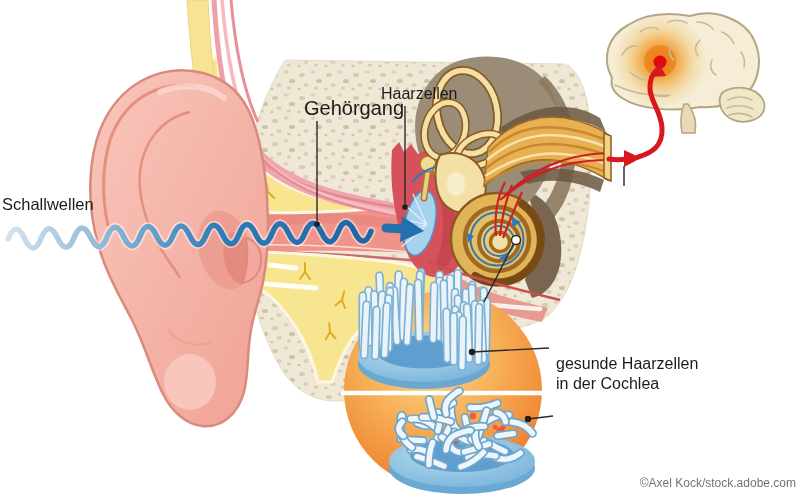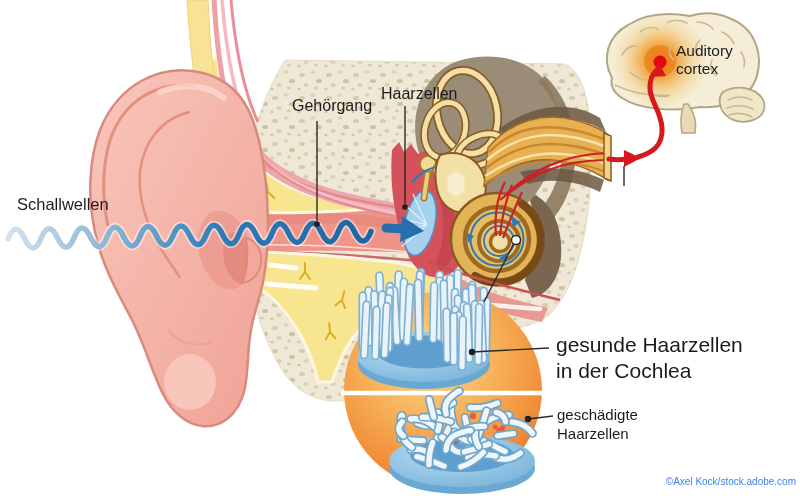--- a/index.html
+++ b/index.html
@@ -1,20 +1,20 @@
 <!DOCTYPE html>
 <html><head>
 <meta charset="utf-8">
 <style>
   html,body{margin:0;padding:0;background:#fff;}
   .stage{position:relative;width:800px;height:500px;background:#fff;overflow:hidden;
          font-family:"Liberation Sans",sans-serif;}
   .stage svg{position:absolute;left:0;top:0;}
   .lbl{position:absolute;color:#1c1c1c;white-space:pre-line;line-height:1.18;}
-  .credit{position:absolute;color:#3b82f6;font-size:10px;}
+  .credit{position:absolute;color:#737373;font-size:12px;}
 </style>
 </head>
 <body>
 
 <div class="stage">
 <svg width="800" height="500" viewBox="0 0 800 500">
   <defs>
     <pattern id="bonePat" width="27" height="23" patternUnits="userSpaceOnUse">
       <rect width="27" height="23" fill="#efe8d6"></rect>
       <ellipse cx="5" cy="6" rx="3" ry="2" fill="#d7cbad"></ellipse>
@@ -403,23 +403,19 @@
     <line x1="624" y1="166" x2="624" y2="186"></line>
     <line x1="514" y1="243" x2="484" y2="302"></line>
     <circle cx="516" cy="240" r="4.5" fill="#ffffff" stroke="#2a2a2a" stroke-width="1.5"></circle>
     <line x1="472" y1="352" x2="549" y2="348"></line>
     <circle cx="472" cy="352" r="3.2" fill="#1f1f1f" stroke="none"></circle>
     <line x1="528" y1="419" x2="553" y2="416"></line>
     <circle cx="528" cy="419" r="3.2" fill="#1f1f1f" stroke="none"></circle>
   </g>
 </svg>
 
-<div class="lbl" style="left:17px;top:195px;font-size:16.5px">Schallwellen</div>
-<div class="lbl" style="left:292px;top:97px;font-size:16px">Gehörgang</div>
+<div class="lbl" style="left:2px;top:195px;font-size:16.5px">Schallwellen</div>
+<div class="lbl" style="left:304px;top:97px;font-size:20px">Gehörgang</div>
 <div class="lbl" style="left:381px;top:85px;font-size:16px">Haarzellen</div>
-<div class="lbl" style="left:676px;top:42px;font-size:15.5px">Auditory
-cortex</div>
-<div class="lbl" style="left:556px;top:332px;font-size:21px;line-height:1.25">gesunde Haarzellen
+<div class="lbl" style="left:556px;top:354px;font-size:16px;line-height:1.25">gesunde Haarzellen
 in der Cochlea</div>
-<div class="lbl" style="left:557px;top:406px;font-size:15px;line-height:1.25">geschädigte
-Haarzellen</div>
 <div class="credit" style="right:4px;top:476px">©Axel Kock/stock.adobe.com</div>
 </div>
 
 </body></html>

